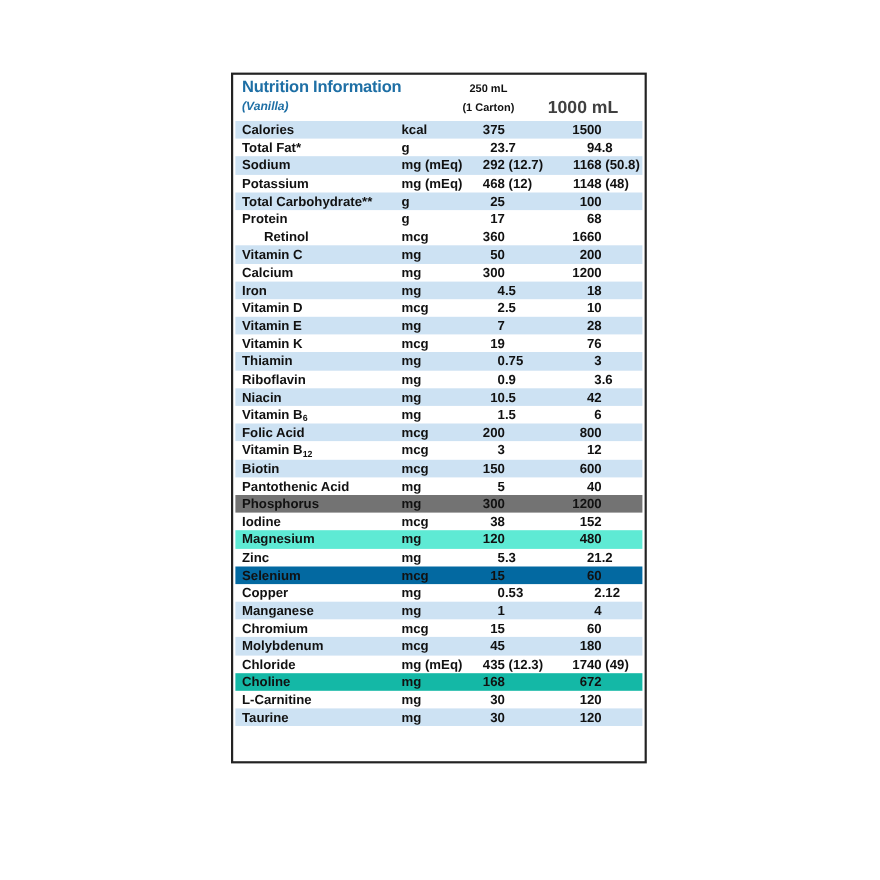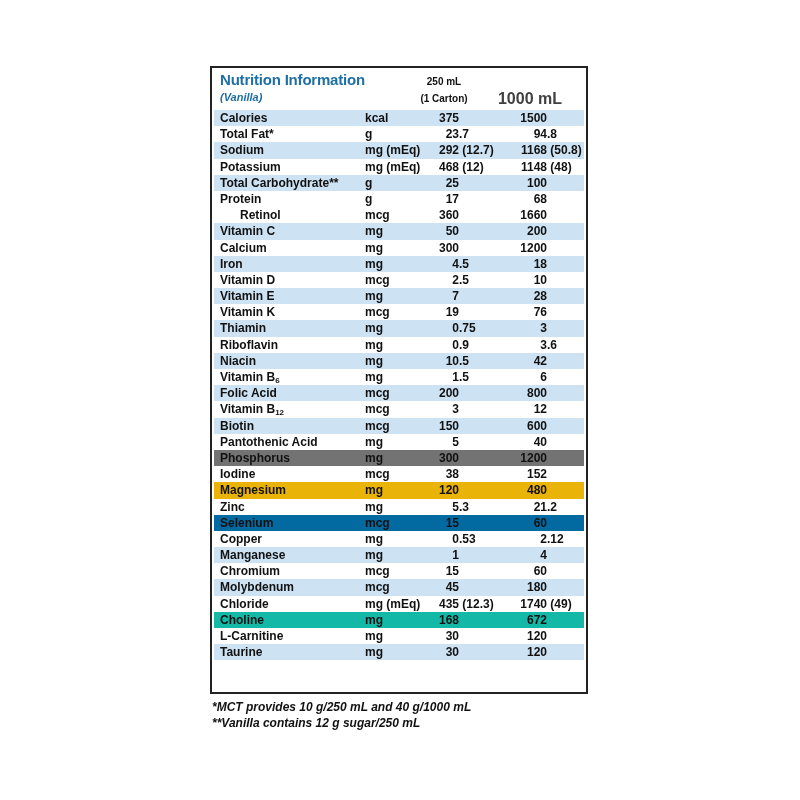--- a/index.html
+++ b/index.html
@@ -416,21 +416,21 @@
           <span class="unit">mcg</span>
           <span class="v1">
             <span class="vi">38</span>
             <span class="vr"></span>
           </span>
           <span class="v2">
             <span class="vi">152</span>
             <span class="vr"></span>
           </span>
         </div>
-        <div class="row" style="background: #eab308;">
+        <div class="row" style="background: #5eead4;">
           <span class="name">Magnesium</span>
           <span class="unit">mg</span>
           <span class="v1">
             <span class="vi">120</span>
             <span class="vr"></span>
           </span>
           <span class="v2">
             <span class="vi">480</span>
             <span class="vr"></span>
           </span>
@@ -552,18 +552,14 @@
           </span>
           <span class="v2">
             <span class="vi">120</span>
             <span class="vr"></span>
           </span>
         </div>
       </div>
 
   </div>
 
-  <div class="footnotes">
-    <div>*MCT provides 10 g/250 mL and 40 g/1000 mL</div>
-    <div>**Vanilla contains 12 g sugar/250 mL</div>
-  </div>
 
 </div>
 
 </body></html>

